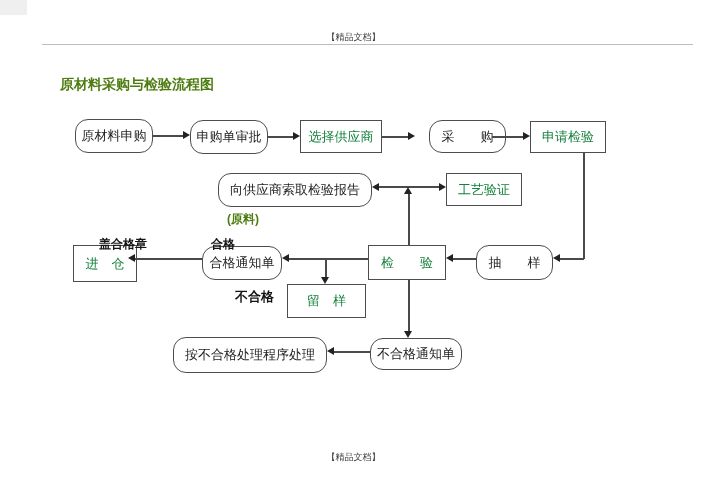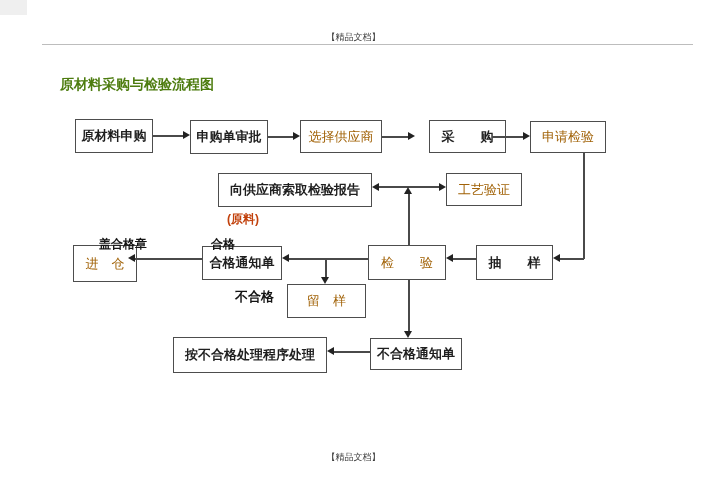--- a/index.html
+++ b/index.html
@@ -10,31 +10,31 @@
   .corner-artifact{position:absolute;left:0;top:0;width:27px;height:15px;background:#efefef;}
   .hdr-text{position:absolute;left:0;top:31px;width:100%;text-align:center;font-size:9px;color:#3a3a3a;}
   .hdr-rule{position:absolute;left:42px;top:44px;width:651px;height:1px;background:#bdbdbd;}
   .ftr-text{position:absolute;left:0;top:451px;width:100%;text-align:center;font-size:9px;color:#3a3a3a;}
   .doc-title{position:absolute;left:60px;top:76px;font-size:14px;font-weight:700;color:#4d7c0f;}
   .box{
     position:absolute;box-sizing:border-box;border:1px solid #4d4d4d;background:#fff;
     display:flex;align-items:center;justify-content:center;
     font-size:13px;color:#1f1f1f;white-space:nowrap;
   }
-  .w700{font-weight:700;}
-  .w400{font-weight:400;color:#a16207;}
+  .w700{font-weight:400;border-radius:13px;}
+  .w400{font-weight:400;color:#15803d;}
   .hline{position:absolute;height:1.5px;background:#4a4a4a;}
   .vline{position:absolute;width:1.5px;background:#4a4a4a;}
   .arr{position:absolute;width:0;height:0;}
   .arr-r{border-top:4.5px solid transparent;border-bottom:4.5px solid transparent;border-left:7px solid #222;}
   .arr-l{border-top:4.5px solid transparent;border-bottom:4.5px solid transparent;border-right:7px solid #222;}
   .arr-d{border-left:4.5px solid transparent;border-right:4.5px solid transparent;border-top:7px solid #222;}
   .arr-u{border-left:4.5px solid transparent;border-right:4.5px solid transparent;border-bottom:7px solid #222;}
   .flabel{position:absolute;font-size:12px;font-weight:700;color:#141414;white-space:nowrap;}
-  .fnote{position:absolute;font-size:12px;font-weight:600;color:#c2410c;white-space:nowrap;}
+  .fnote{position:absolute;font-size:12px;font-weight:600;color:#4d7c0f;white-space:nowrap;}
 </style>
 </head>
 <body>
 
 <div class="page">
 
   <div class="corner-artifact"></div>
 
   <div class="hdr-text">【精品文档】</div>
   <div class="hdr-rule"></div>

